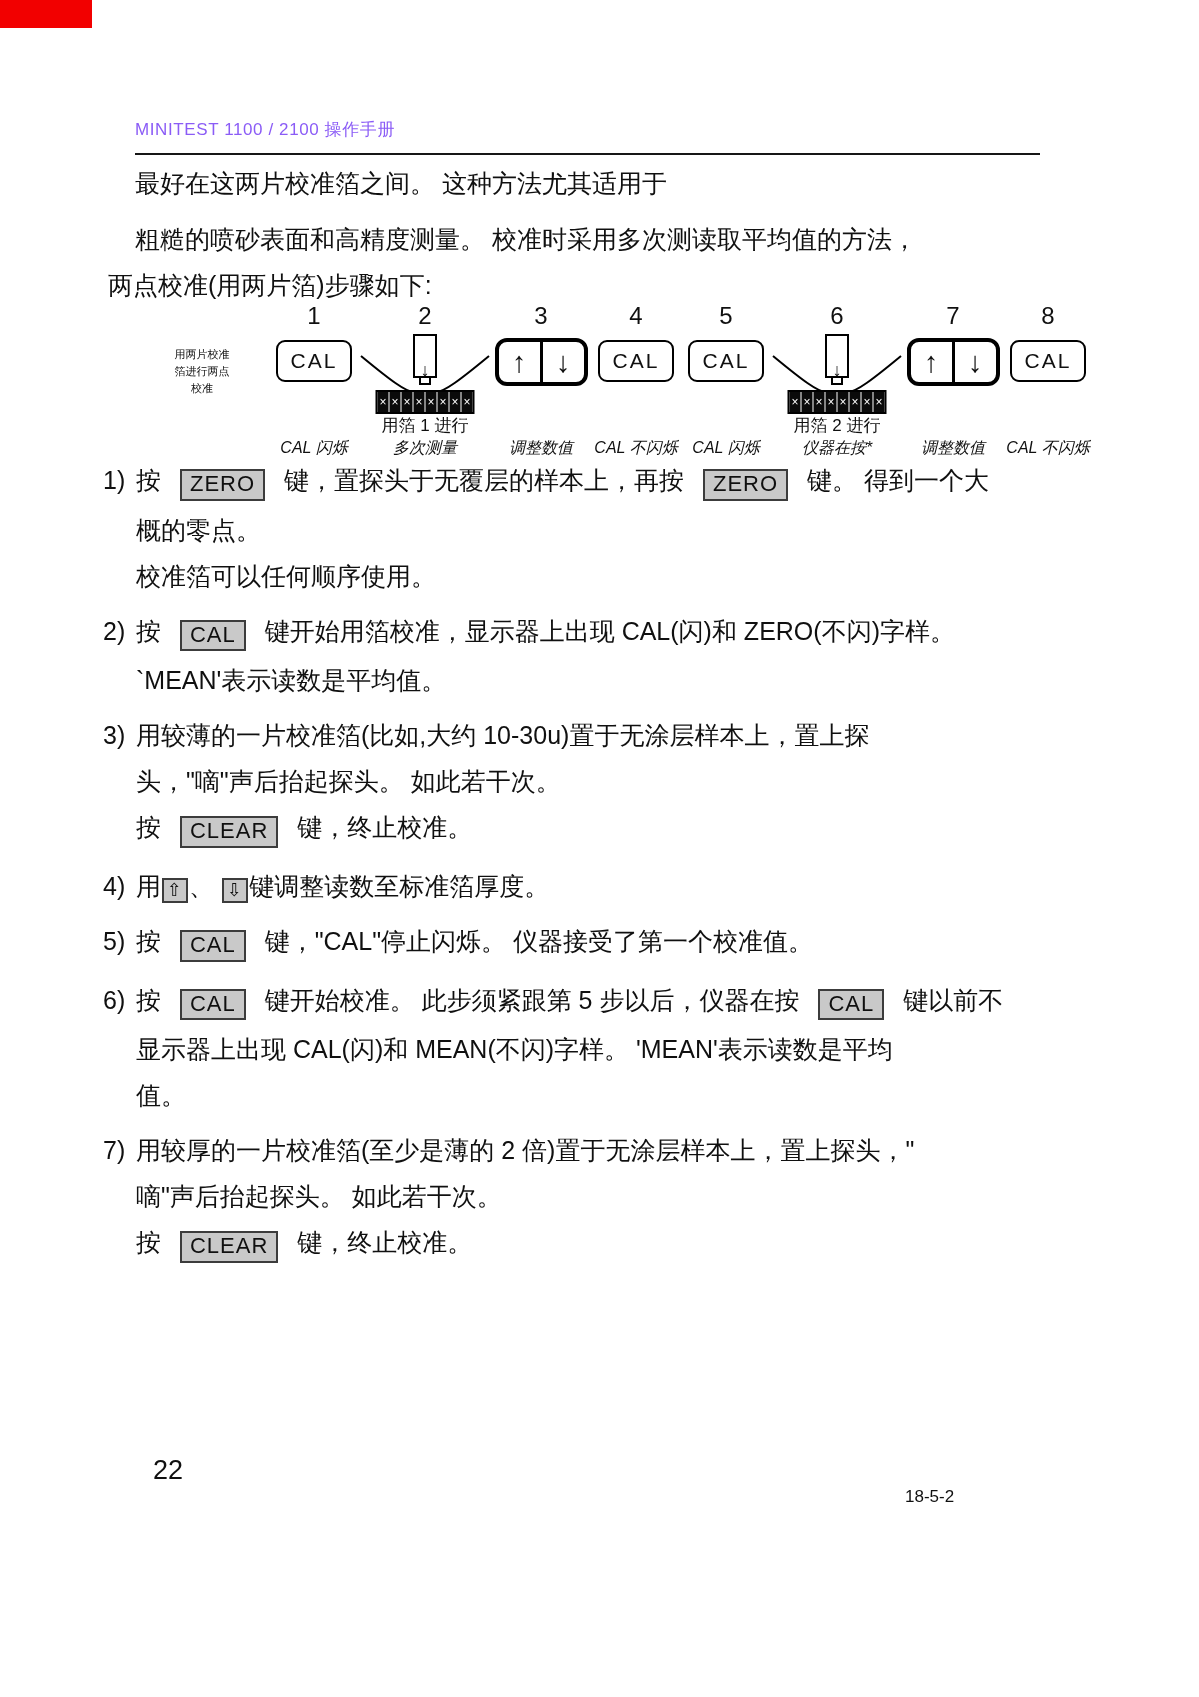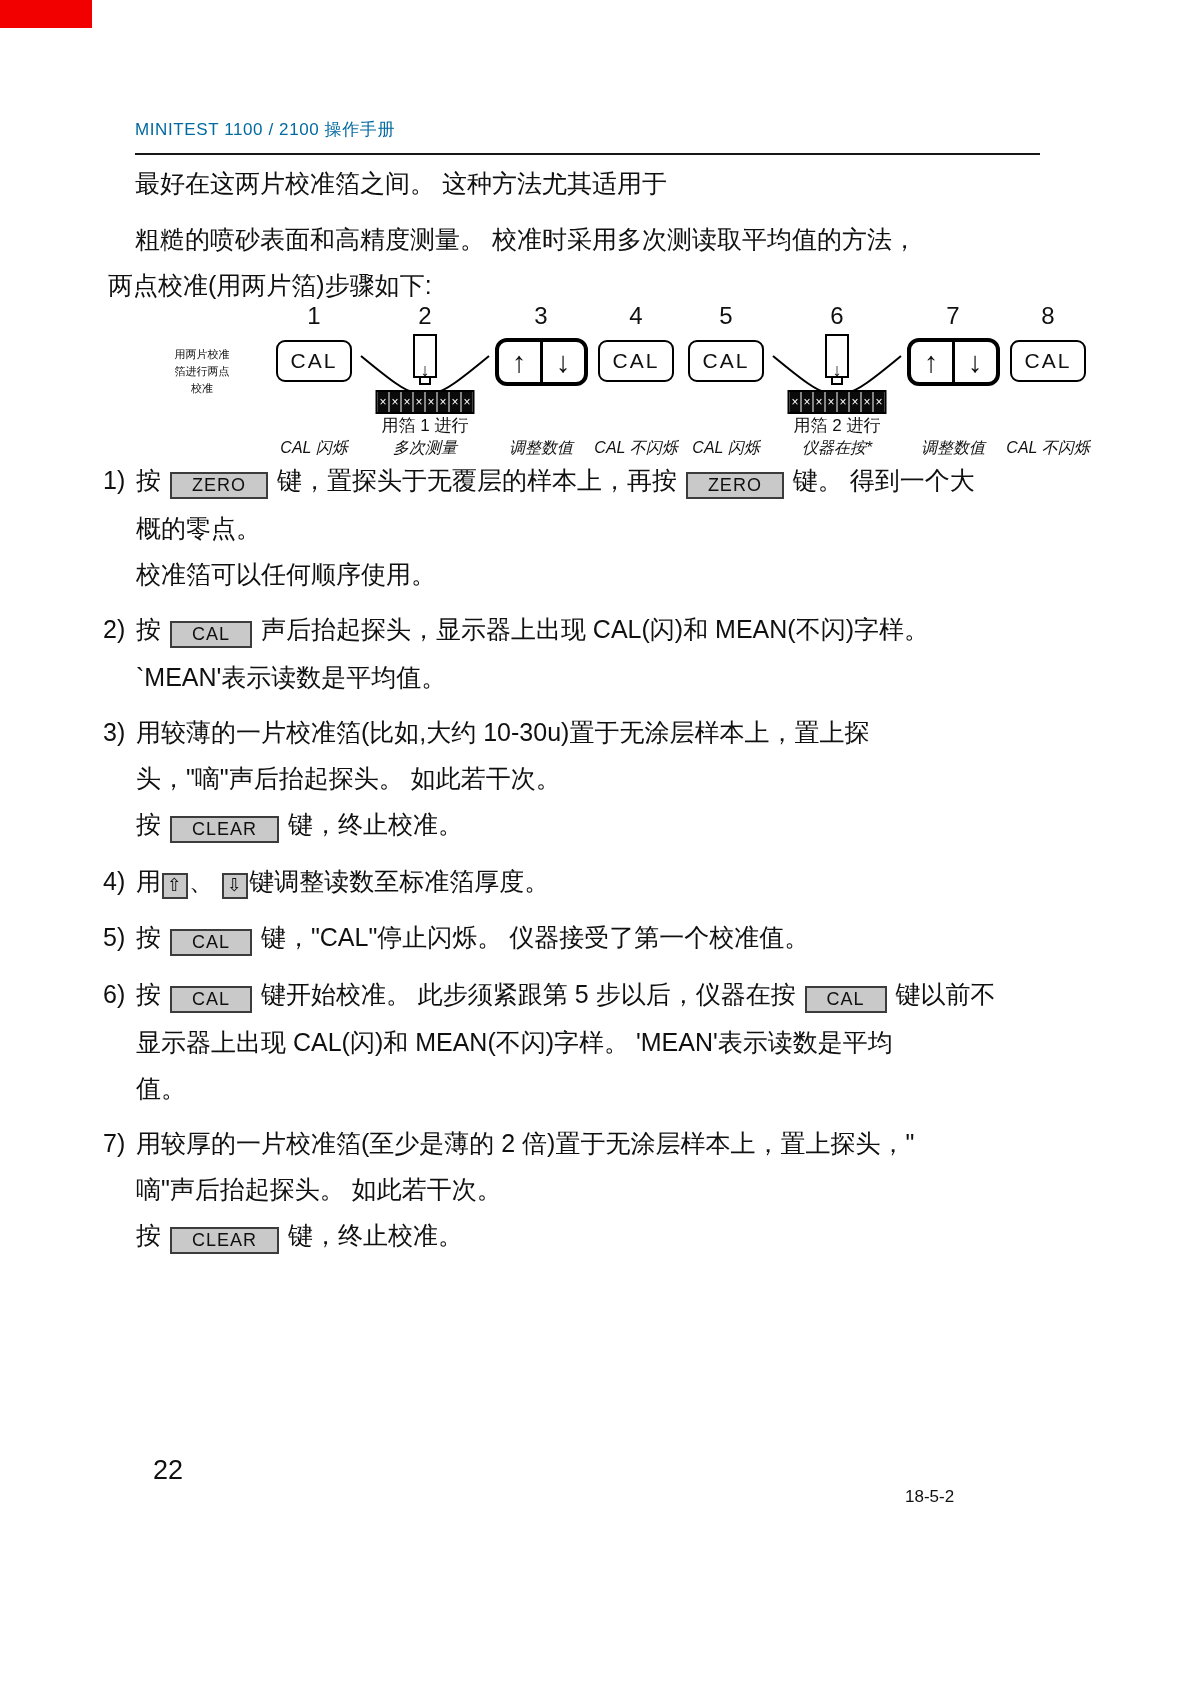--- a/index.html
+++ b/index.html
@@ -1,20 +1,20 @@
 <!DOCTYPE html>
 <html style="--red: #f20000;"><head>
 <meta charset="utf-8">
 <style>
   html,body{margin:0;padding:0;background:#fff;}
   .page{position:relative;width:1199px;height:1697px;background:#fff;overflow:hidden;
         font-family:"Liberation Sans","DejaVu Sans",sans-serif;color:#101010;}
   .red-bar{position:absolute;top:0;left:0;width:92px;height:28px;background:var(--red,#f20000);}
   .content{position:absolute;left:135px;top:118px;width:905px;}
-  .doc-header{font-size:17px;letter-spacing:.6px;color:#0369a1;}
+  .doc-header{font-size:17px;letter-spacing:.6px;color:#8b5cf6;}
   .rule{margin-top:12px;height:0;border-top:2px solid #161616;width:905px;}
   .para{font-size:25px;line-height:1.32;}
   .p1{margin-top:12px;}
   .p2{margin-top:23px;}
   .p3{margin-top:13px;}
   .steps-heading{margin-top:13px;margin-left:-27px;font-size:25px;line-height:1.32;}
 
   
   .diagram{display:flex;margin-top:0;}
   .side-label{width:134px;flex:none;text-align:center;font-size:11px;line-height:1.55;padding-top:44px;}
@@ -43,22 +43,22 @@
   .foil{position:absolute;bottom:0;left:50%;transform:translateX(-50%);display:flex;gap:1px;
         background:#fff;border:2px solid #000;z-index:3;}
   .fcell{width:11px;height:20px;background:#0a0a0a;color:#fff;font-size:12px;line-height:20px;text-align:center;}
 
   
   .slist{margin-top:8px;}
   .litem{display:flex;margin-bottom:9px;}
   .lnum{width:33px;flex:none;font-size:25px;line-height:1.32;margin-left:-32px;}
   .lbody{flex:1;}
   .lline{margin-bottom:13px;font-size:25px;line-height:1.32;}
-  .key{background:#c9c9c9;border:2px solid #3c3c3c;padding:1px 20px 2px;display:inline-block;
-       line-height:1.12;font-size:18px;letter-spacing:1px;margin:0 2px;vertical-align:-2px;}
+  .key{background:#c9c9c9;border:2px solid #3c3c3c;padding:1px 8px 2px;display:inline-block;
+       line-height:1.12;font-size:22px;letter-spacing:1px;margin:0 12px;vertical-align:-2px;}
   .key.ksmall{padding:0 3px 1px;font-size:18px;border-width:2px;margin:0 1px;vertical-align:-1px;}
 
   .footer-page{position:absolute;left:153px;top:1455px;font-size:27px;}
   .footer-code{position:absolute;left:905px;top:1487px;font-size:17px;}
 </style>
 </head>
 <body>
 
 <div class="page">
   <div class="red-bar"></div>
@@ -194,21 +194,21 @@
           <div class="lnum">1)</div>
           <div class="lbody">
             <div class="lline"><span class="run">按 </span><span class="key">ZERO</span><span class="run"> 键，置探头于无覆层的样本上，再按 </span><span class="key">ZERO</span><span class="run"> 键。 得到一个大</span></div>
             <div class="lline"><span class="run">概的零点。</span></div>
             <div class="lline"><span class="run">校准箔可以任何顺序使用。</span></div>
           </div>
         </div>
         <div class="litem">
           <div class="lnum">2)</div>
           <div class="lbody">
-            <div class="lline"><span class="run">按 </span><span class="key">CAL</span><span class="run"> 声后抬起探头，显示器上出现 CAL(闪)和 MEAN(不闪)字样。</span></div>
+            <div class="lline"><span class="run">按 </span><span class="key">CAL</span><span class="run"> 键开始用箔校准，显示器上出现 CAL(闪)和 ZERO(不闪)字样。</span></div>
             <div class="lline"><span class="run">`MEAN'表示读数是平均值。</span></div>
           </div>
         </div>
         <div class="litem">
           <div class="lnum">3)</div>
           <div class="lbody">
             <div class="lline"><span class="run">用较薄的一片校准箔(比如,大约  10-30u)置于无涂层样本上，置上探</span></div>
             <div class="lline"><span class="run">头，"嘀"声后抬起探头。 如此若干次。</span></div>
             <div class="lline"><span class="run">按 </span><span class="key">CLEAR</span><span class="run"> 键，终止校准。</span></div>
           </div>

